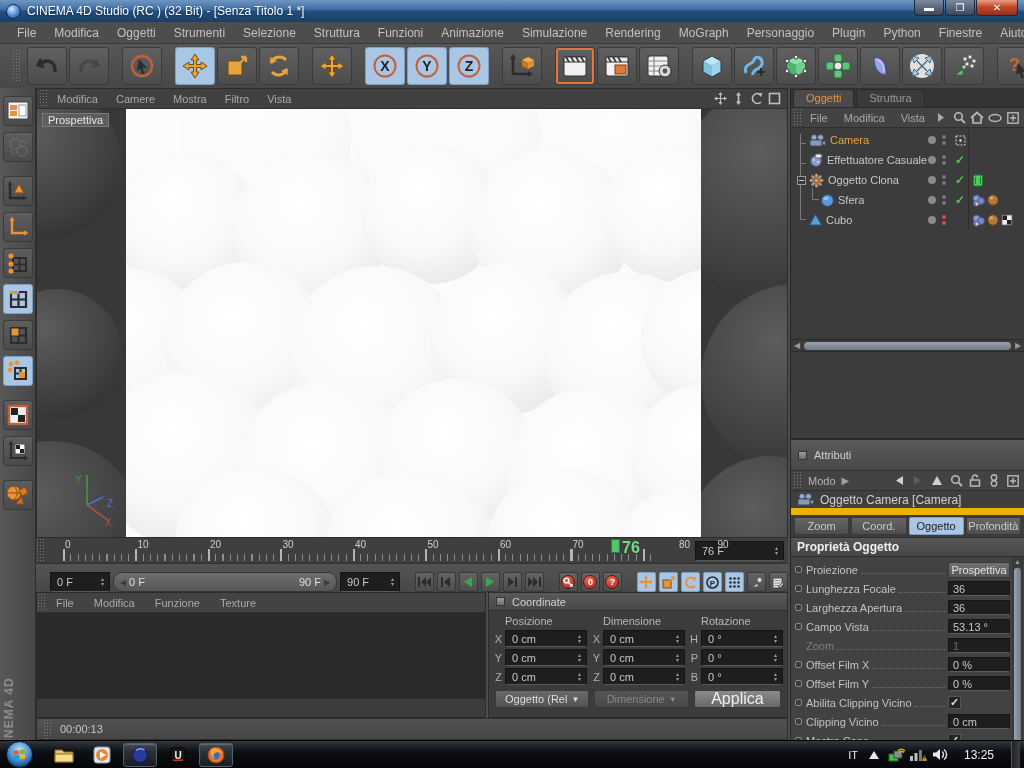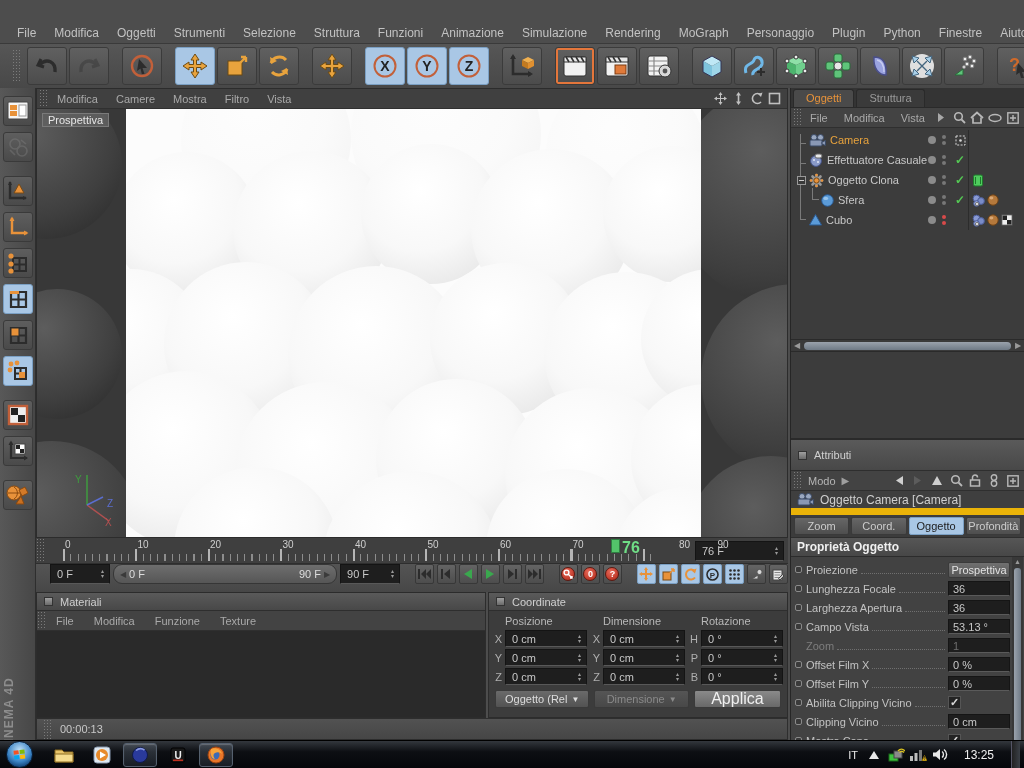--- a/index.html
+++ b/index.html
@@ -52,21 +52,21 @@
 
 #ruler-row{position:absolute;left:36px;top:538px;width:752px;height:26px;background:#3f3f3f;border-bottom:1px solid #2e2e2e;display:flex;align-items:stretch}
 #ruler{position:relative;flex:1;margin-left:14px}
 #ruler .tickbed{position:absolute;left:4px;right:40px;bottom:2px;height:7px;background:repeating-linear-gradient(90deg,#8d8d8d 0 1px,transparent 1px 7.25px)}
 #ruler .tickmaj{position:absolute;left:4px;right:40px;bottom:2px;height:12px;background:repeating-linear-gradient(90deg,#b5b5b5 0 2px,transparent 2px 72.5px)}
 .tnum{position:absolute;top:1px;font-size:10px;color:#cfcfcf}
 #marker{position:absolute;top:1px;width:9px;height:14px;background:#53c46a;border:1px solid #2f7f42}
 #marker-label{position:absolute;top:1px;font-size:16px;color:#6fdd86;font-weight:bold}
 #frame-field{width:89px;margin:3px 4px 3px 2px;display:flex}
 
-#transport{position:absolute;left:36px;top:564px;width:752px;height:28px;background:linear-gradient(#545454,#474747);display:flex;align-items:flex-start;padding-left:14px;gap:3px}
+#transport{position:absolute;left:36px;top:564px;width:752px;height:28px;background:linear-gradient(#545454,#474747);display:flex;align-items:flex-end;padding-left:14px;gap:3px}
 .spinbox{height:20px;background:#1e1e1e;border:1px solid #141414;border-bottom-color:#585858;display:flex;align-items:center;color:#c8c8c8;padding:0 2px 0 6px}
 .spinbox .sv{flex:1}
 .spin{width:9px;display:flex;flex-direction:column;align-items:center;line-height:5px;font-size:6px;color:#999}
 #rangebar{height:20px;width:258px;background:linear-gradient(#6e6e6e,#565656);border:1px solid #363636;border-radius:9px;display:flex;align-items:center;justify-content:space-between;padding:0 6px;color:#ddd}
 .mini-btn{width:19px;height:20px;border-radius:2px;background:linear-gradient(#646464,#4d4d4d);border:1px solid #383838;display:flex;align-items:center;justify-content:center;flex:none}
 .mini-btn.blue{background:#a9c7e5;border-color:#7ba0c4}
 .rec{width:19px;height:20px;border-radius:2px;background:linear-gradient(#646464,#4d4d4d);border:1px solid #383838;display:flex;align-items:center;justify-content:center;flex:none}
 .rec .rc{width:14px;height:14px;border-radius:50%;background:radial-gradient(circle at 40% 30%,#e86a5a,#c03a2a 70%,#7e1f14);border:1px solid #5e1810;color:#fff;font-size:9px;font-weight:bold;display:flex;align-items:center;justify-content:center;line-height:1}
 
 #materials{position:absolute;left:36px;top:592px;width:450px;height:126px;background:#3c3c3c;border:1px solid #2c2c2c}
@@ -152,20 +152,29 @@
 #clock{font-size:12px;margin:0 8px;color:#f0f0f0}
 #showdesk{width:9px;height:28px;background:linear-gradient(90deg,#222,#3a3f46);border-left:1px solid #556}
 .grip{width:9px;height:100%;background-image:radial-gradient(#7b7b7b 28%,transparent 32%);background-size:3px 3px;flex:none}
 svg{display:block}
 </style>
 </head>
 <body>
 
 <div id="stage">
 
+  <div id="titlebar">
+    <div class="app-ico"></div>
+    <div id="title-text">CINEMA 4D Studio (RC ) (32 Bit) - [Senza Titolo 1 *]</div>
+    <div id="winbtns">
+      <div class="winbtn">▬</div>
+      <div class="winbtn">❐</div>
+      <div class="winbtn close">✕</div>
+    </div>
+  </div>
 
   <div id="menubar">
       <div class="menu-item">File</div>
       <div class="menu-item">Modifica</div>
       <div class="menu-item">Oggetti</div>
       <div class="menu-item">Strumenti</div>
       <div class="menu-item">Selezione</div>
       <div class="menu-item">Struttura</div>
       <div class="menu-item">Funzioni</div>
       <div class="menu-item">Animazione</div>
@@ -779,24 +788,20 @@
           <svg width="13" height="13" viewBox="0 0 13 13">
             <rect x="1" y="2" width="9" height="10" fill="#e8e8e8" stroke="#444"></rect>
             <path d="M2.5 4.5 L8.5 4.5 M2.5 7 L8.5 7 M2.5 9.5 L8.5 9.5" stroke="#888"></path>
             <path d="M8 12 L12 8 L10.5 6.5 L6.5 10.5 Z" fill="#c8c8c8" stroke="#444"></path>
           </svg>
         </span>
       </div>
     </div>
 
   <div id="materials">
-    <div class="phead">
-        <div class="psq"></div>
-        <span>Materiali</span>
-      </div>
     <div class="pmenu" id="mat-menu">
         <div class="grip"></div>
         <div class="vmi">File</div>
         <div class="vmi">Modifica</div>
         <div class="vmi">Funzione</div>
         <div class="vmi">Texture</div>
       </div>
     <div id="mat-body"></div>
   </div>
 

